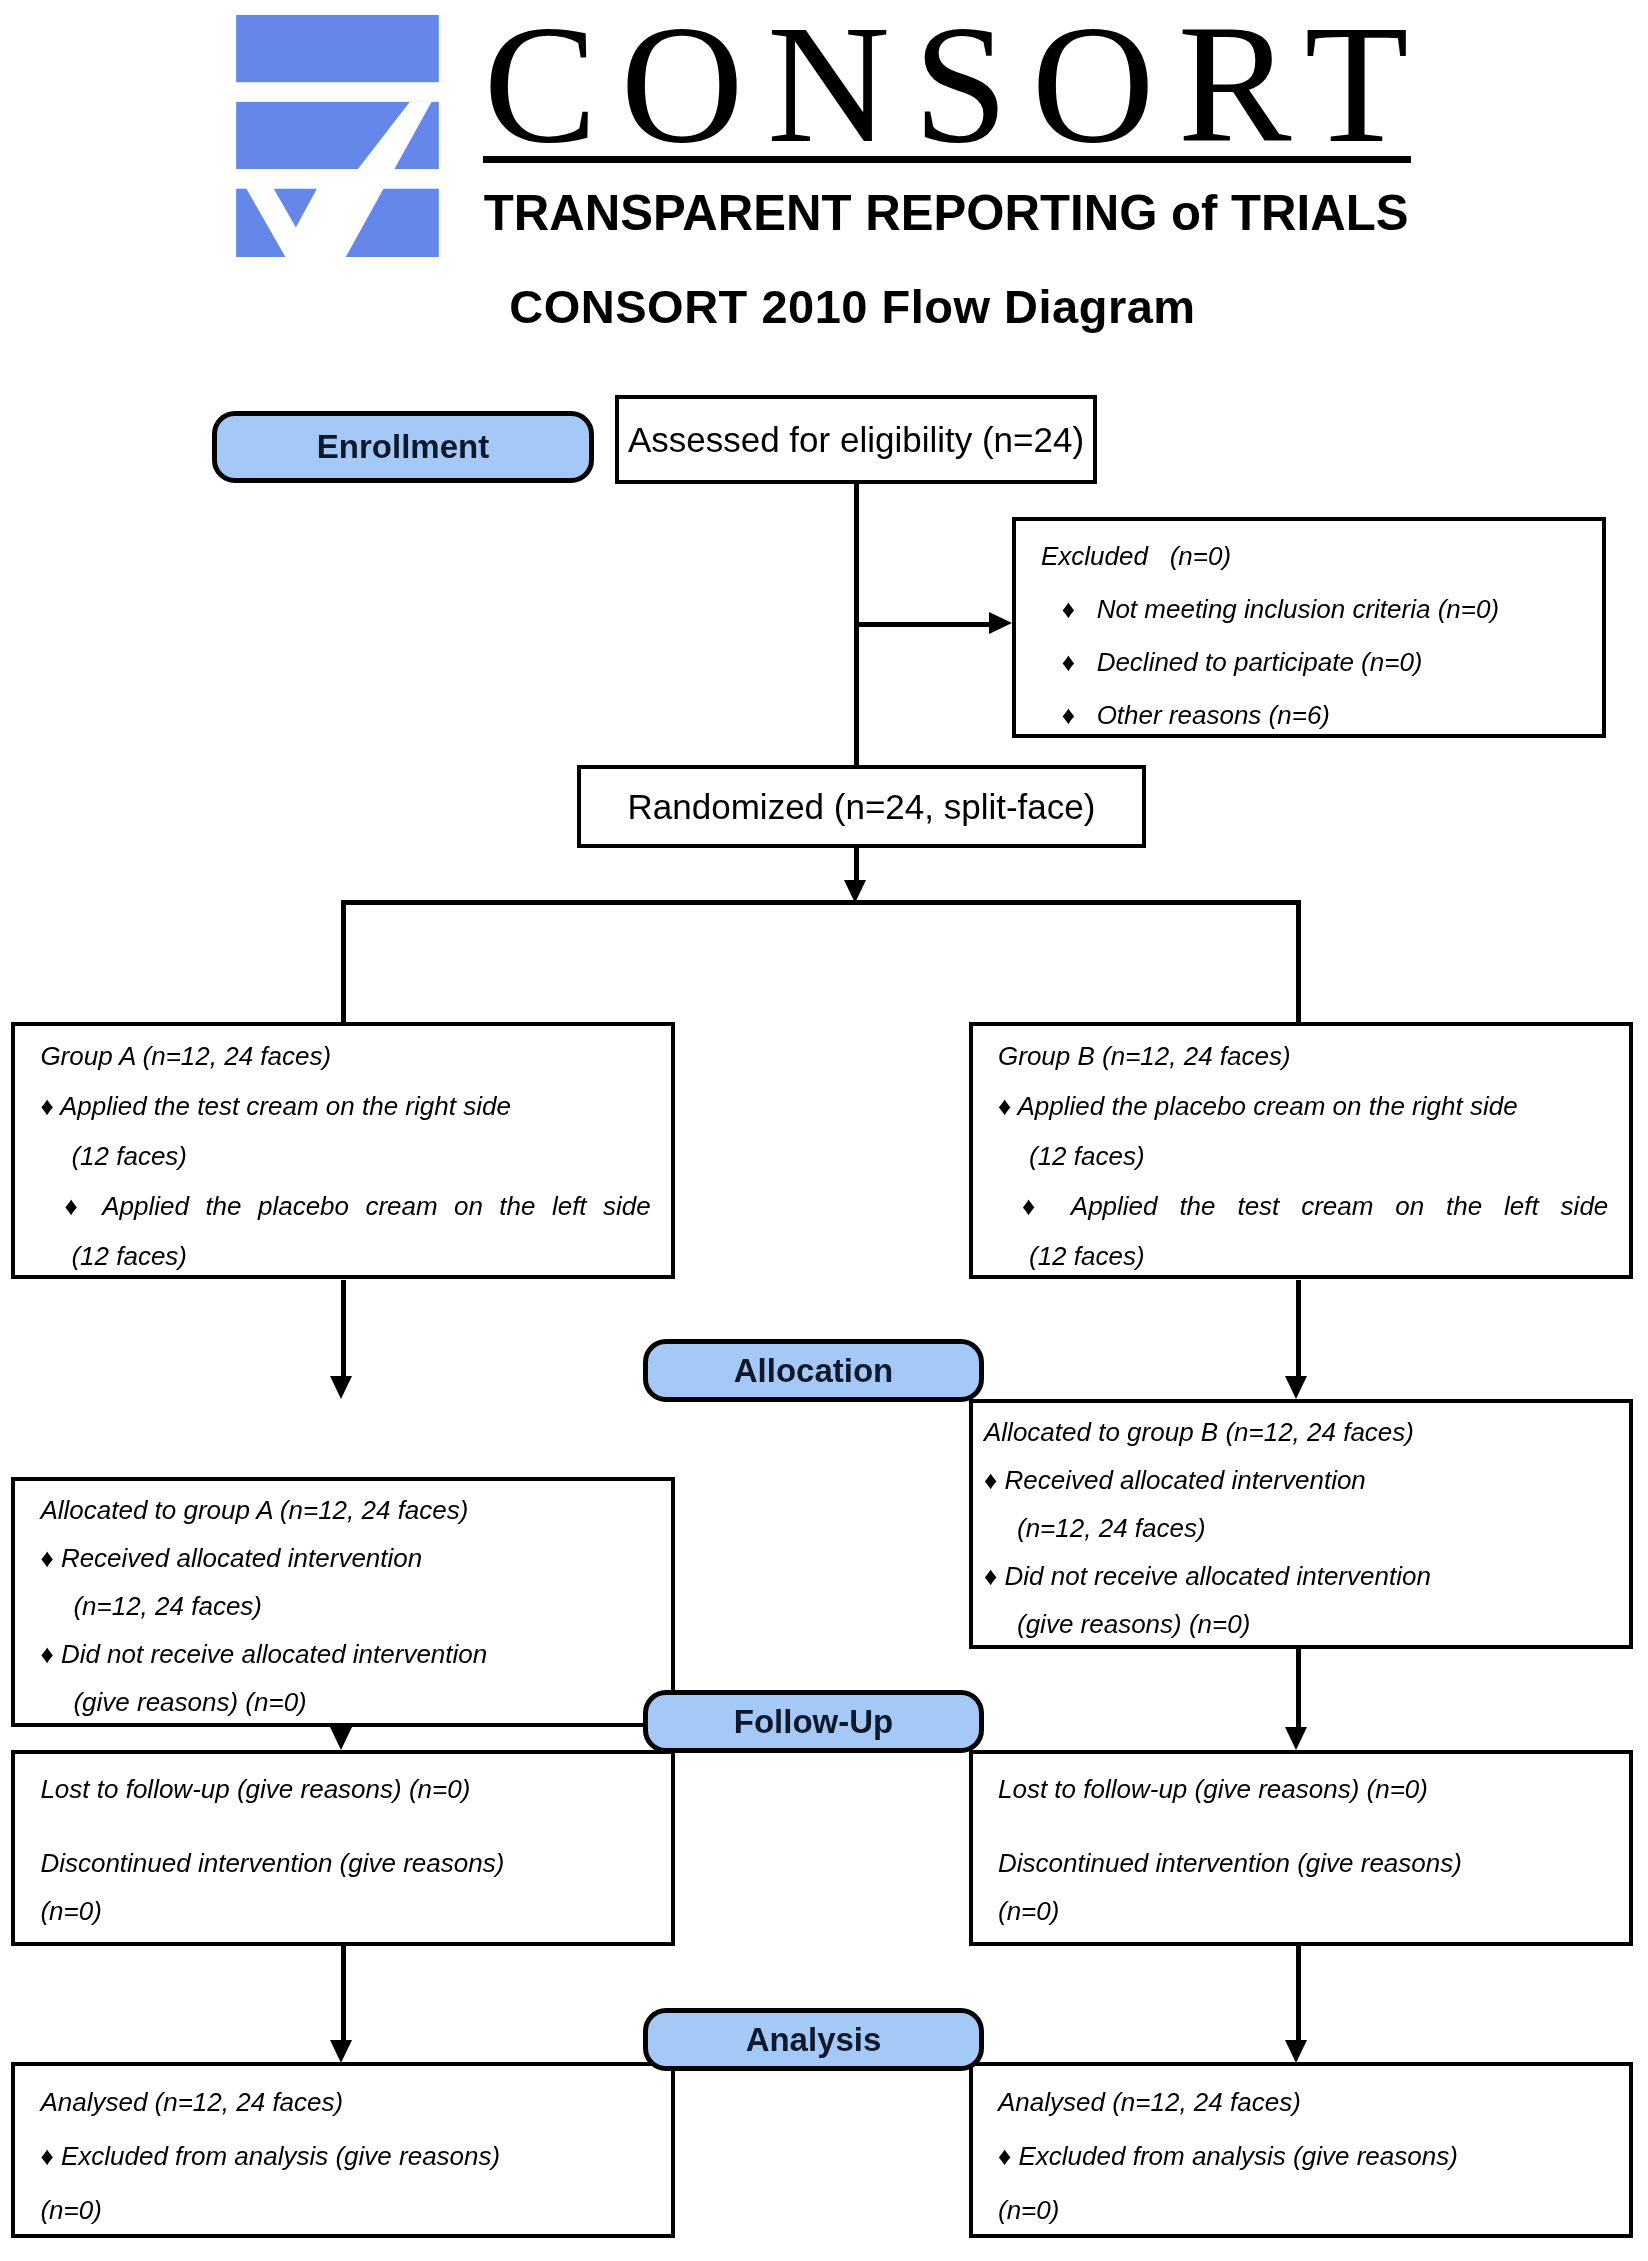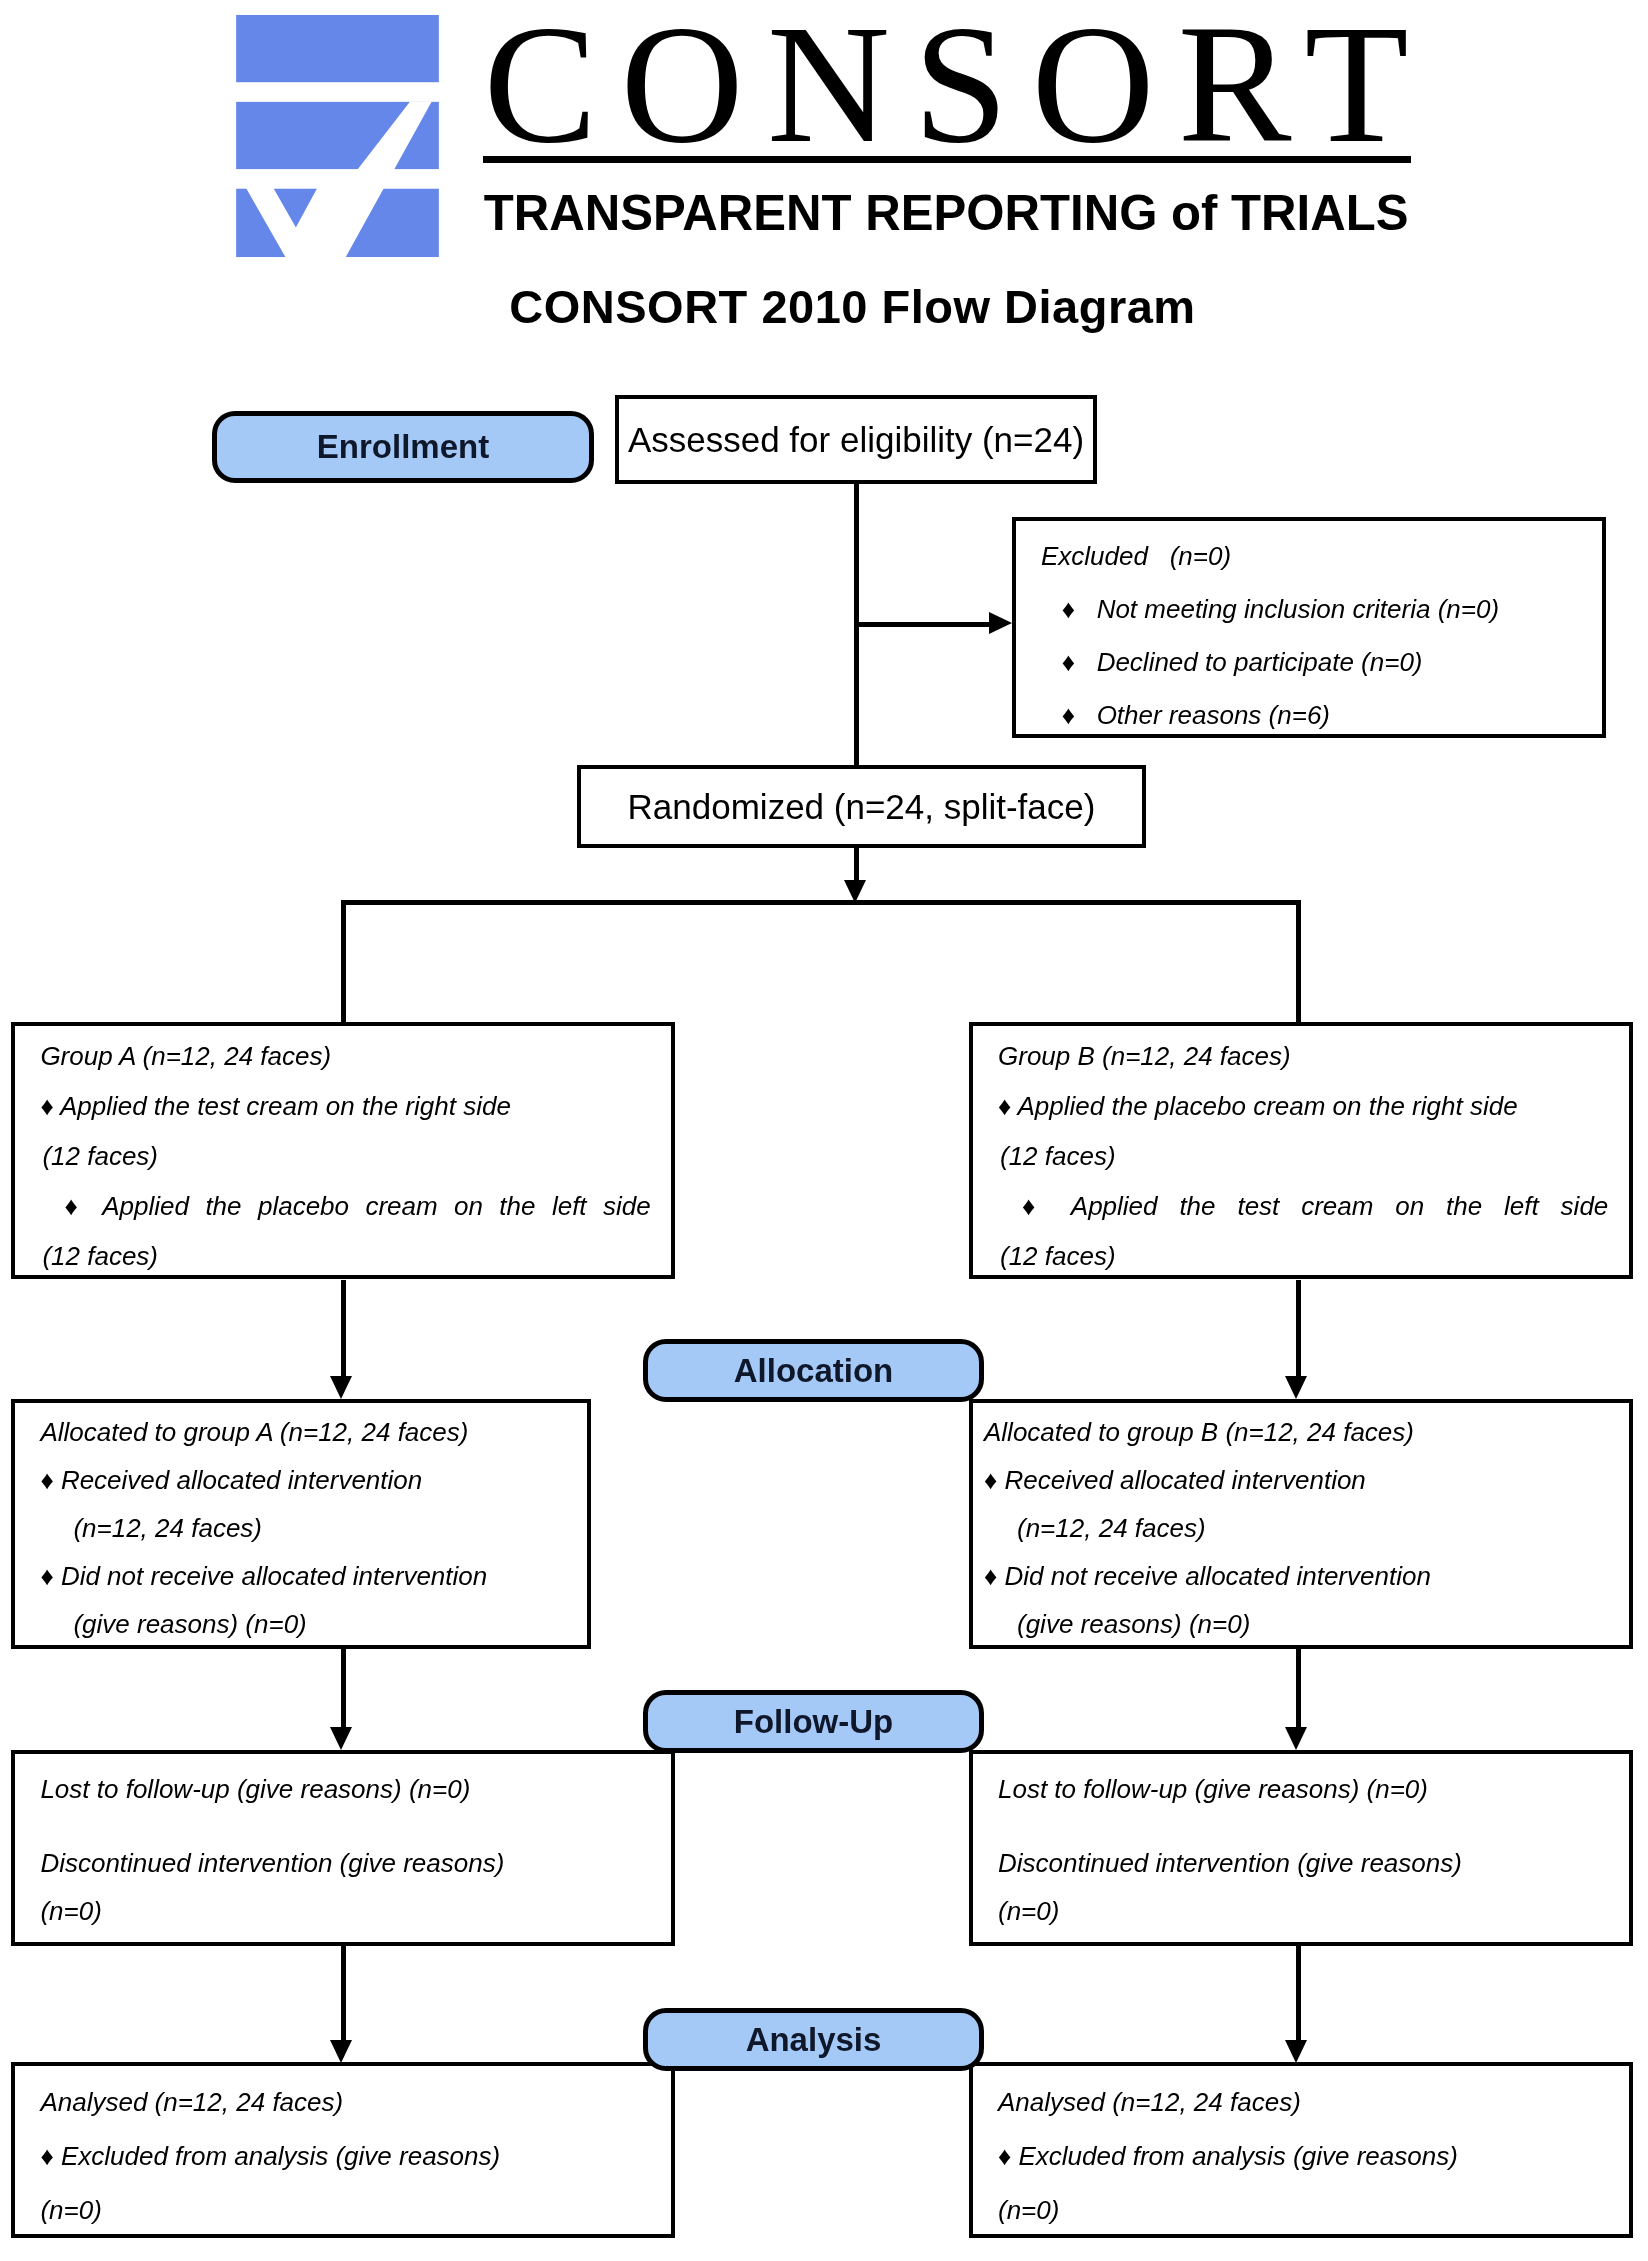--- a/index.html
+++ b/index.html
@@ -22,21 +22,21 @@
   
   .box{position:absolute;box-sizing:border-box;border:4.7px solid #000;background:#fff;z-index:3;}
   .cbox{display:flex;align-items:center;justify-content:center;font-size:35px;}
   .txt{padding:5.2px 20.7px 0 25px;}
   .ln{white-space:pre-wrap;font-size:26px;min-height:1em;font-style:italic;}
   .lh97 .ln{line-height:50px;}
   .lh93 .ln{line-height:48px;}
   .lh92 .ln{line-height:48px;}
   .lh103 .ln{line-height:53px;font-size:26px;}
   .lh105 .ln{line-height:54px;}
-  .ind-sm{margin-left:2px;}
+  .ind-sm{margin-left:31px;}
   .ind-md{margin-left:33px;}
   .exc{margin-left:20.7px;}
   .jl{text-align:justify;text-align-last:justify;margin-left:24px;}
 
   
   .vline{position:absolute;width:4.7px;background:#000;z-index:1;}
   .hline{position:absolute;height:4.7px;background:#000;z-index:1;}
   .arr-d{position:absolute;width:0;height:0;border-left:11.4px solid transparent;
          border-right:11.4px solid transparent;border-top:23px solid #000;z-index:2;}
   .arr-r{position:absolute;width:0;height:0;border-top:11.4px solid transparent;
@@ -130,21 +130,21 @@
   </div>
 
   <div class="box txt lh97" style="left:969px;top:1022px;width:664px;height:257px;">
     <div class="ln">Group B (n=12, 24 faces)</div>
     <div class="ln">♦ Applied the placebo cream on the right side</div>
     <div class="ln ind-sm">(12 faces)</div>
     <div class="ln jl">♦ Applied the test cream on the left side</div>
     <div class="ln ind-sm">(12 faces)</div>
   </div>
 
-  <div class="box txt lh93" style="left:11.4px;top:1399px;width:580px;height:250px;">
+  <div class="box txt lh93" style="left:11.4px;top:1477px;width:664px;height:250px;">
     <div class="ln">Allocated to group A (n=12, 24 faces)</div>
     <div class="ln">♦ Received allocated intervention</div>
     <div class="ln ind-md">(n=12, 24 faces)</div>
     <div class="ln">♦ Did not receive allocated intervention</div>
     <div class="ln ind-md">(give reasons) (n=0)</div>
   </div>
 
   <div class="box txt lh93" style="left:969px;top:1399px;width:664px;height:250px;padding-left:11px;">
     <div class="ln">Allocated to group B (n=12, 24 faces)</div>
     <div class="ln">♦ Received allocated intervention</div>

